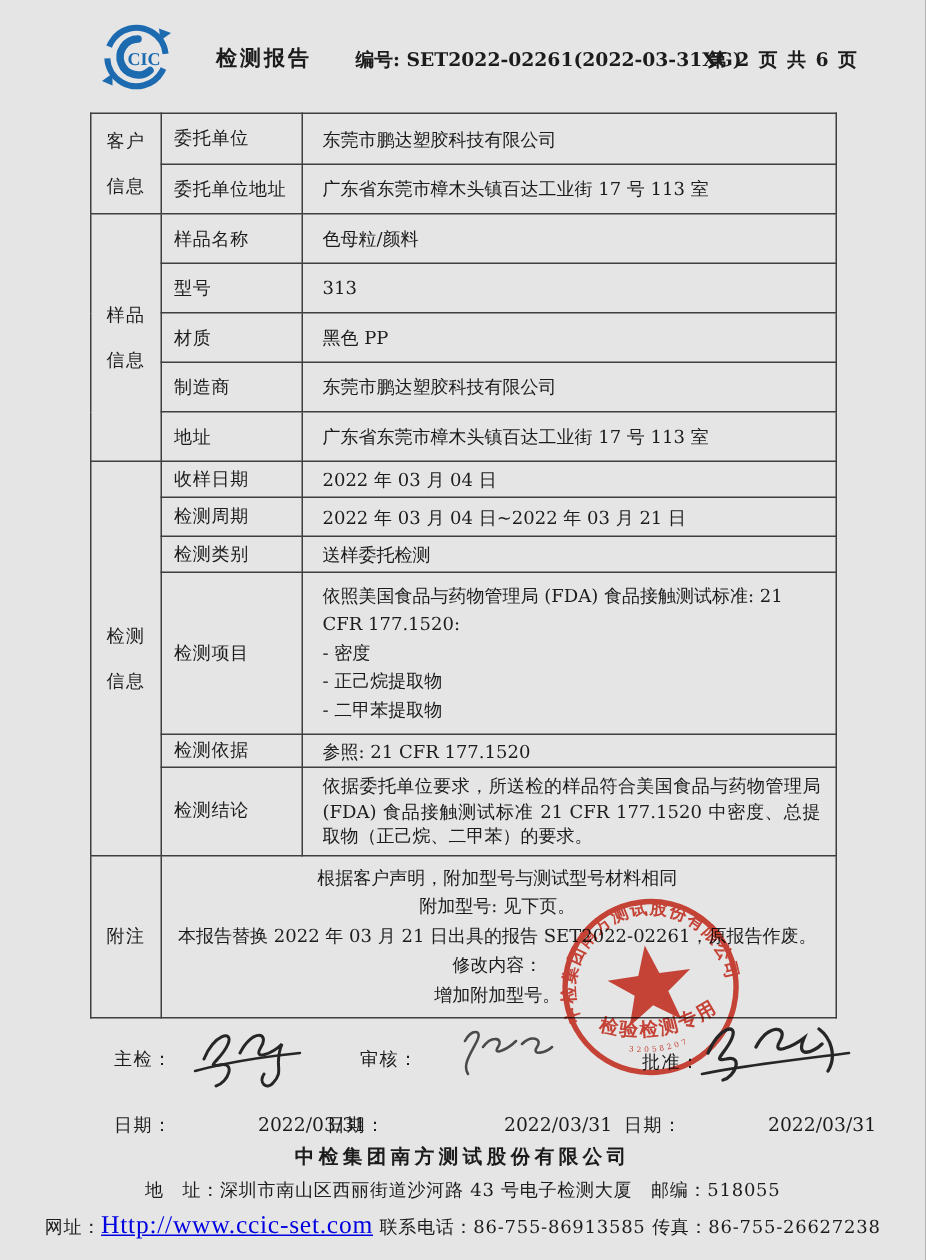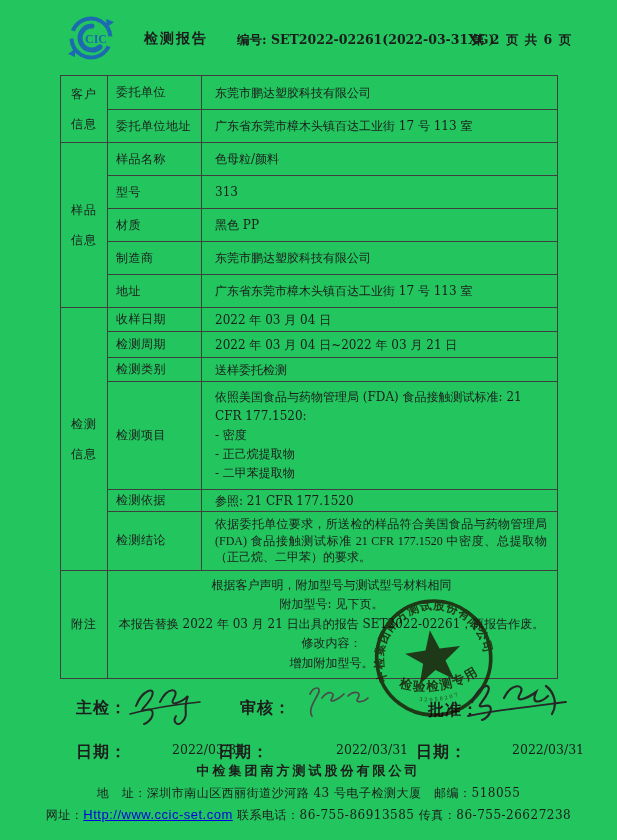--- a/index.html
+++ b/index.html
@@ -1,19 +1,19 @@
 <!DOCTYPE html>
 <html><head>
 <meta charset="utf-8">
 <style>
   * { margin:0; padding:0; box-sizing:border-box; }
   html,body { background:#888; }
   .page {
     position:relative; width:617px; height:840px; margin:0 auto;
-    background:#22c55e; overflow:hidden;
+    background:#e5e5e5; overflow:hidden;
     font-family:"DejaVu Serif","Liberation Serif",serif;
     color:#1c1c1c;
   }
 
   
   .header { position:absolute; top:13px; left:62px; width:500px; height:52px; }
   .logo { position:absolute; left:0; top:0; }
   .hdr-title { position:absolute; left:82px; top:17px; font-size:14px; font-weight:bold; letter-spacing:2px; }
   .hdr-number { position:absolute; left:175px; top:19px; font-size:12.5px; font-weight:bold; }
   .hdr-pages { position:absolute; left:410px; top:19px; font-size:12.5px; font-weight:bold; letter-spacing:1px; white-space:nowrap; }
@@ -24,38 +24,38 @@
   td { border:1px solid #3f3f3f; font-size:12px; vertical-align:middle; }
   td.sec { text-align:center; padding:0; }
   td.sec .secline { line-height:30px; letter-spacing:1px; }
   td.lbl { padding-left:8px; letter-spacing:0.5px; }
   td.val { padding-left:13px; padding-right:10px; line-height:18px; }
   tr.h34 { height:34px; } tr.h33 { height:33px; }
   tr.h24 { height:24px; } tr.h26 { height:26px; }
   tr.h95 { height:95px; } tr.h22 { height:22px; } tr.h50 { height:50px; }
   tr.h99 { height:99px; }
   td.val-multi { padding:6px 10px 6px 13px; line-height:19px; vertical-align:middle; }
-  td.val-just { text-align:justify; line-height:16.5px; padding-top:4px; padding-bottom:4px;font-family:Liberation Serif, serif; }
+  td.val-just { text-align:justify; line-height:16.5px; padding-top:4px; padding-bottom:4px; }
   td.note-val { padding:5px 10px 5px 8px; line-height:19.5px; vertical-align:top;text-align:center; }
 
   
-  .sig-label { position:absolute; font-size:16px; letter-spacing:1px;font-weight:bold; }
+  .sig-label { position:absolute; font-size:12px; letter-spacing:1px; }
   .sig-date-val { position:absolute; font-size:12.5px; text-align:left; width:84px;margin-left:44px; }
   .sigsvg { position:absolute; }
 
   
   .stamp { position:absolute; left:368px; top:594px; width:132px; height:132px;
            mix-blend-mode:multiply; opacity:0.92; z-index:5; pointer-events:none; }
 
   
   .footer { position:absolute; left:0; top:762px; width:617px; text-align:center; }
   .f-company { font-size:13px; font-weight:bold; letter-spacing:3px; }
   .f-line { font-size:12px; margin-top:5px; letter-spacing:0.5px; }
   .f-link { color:#0000e0; text-decoration:underline; cursor:pointer;
-            font-family:Liberation Sans, sans-serif; font-size:13px; }
+            font-family:Liberation Serif, serif; font-size:17px; }
   .sig3 { z-index:6; }
 </style>
 </head>
 <body>
 
 <div class="page">
 
   <div class="header">
     <svg class="logo" width="58" height="50" viewBox="0 0 58 50">
       <circle cx="29" cy="25" r="19.5" fill="none" stroke="#1c6ab0" stroke-width="4" stroke-dasharray="50 8 52 10" transform="rotate(30 29 25)"></circle>

